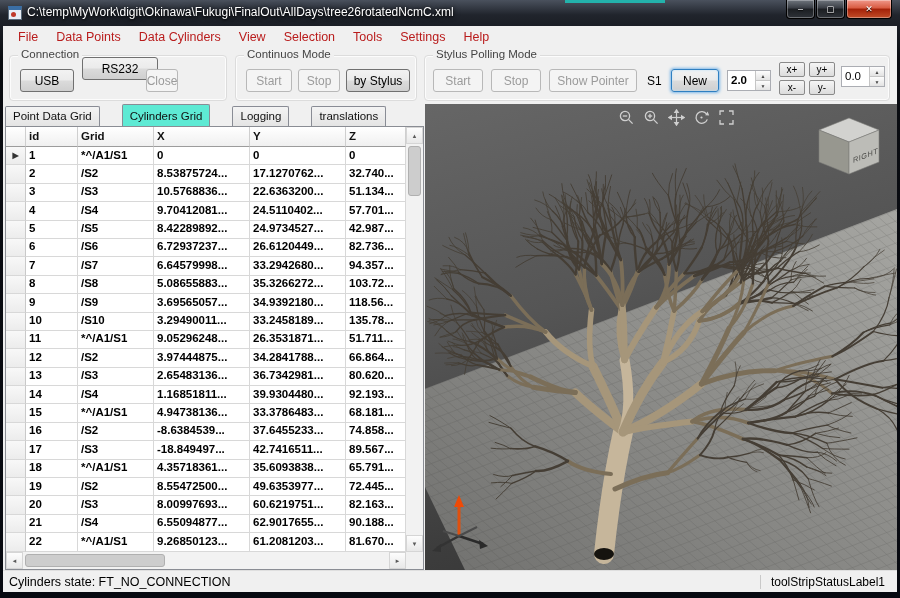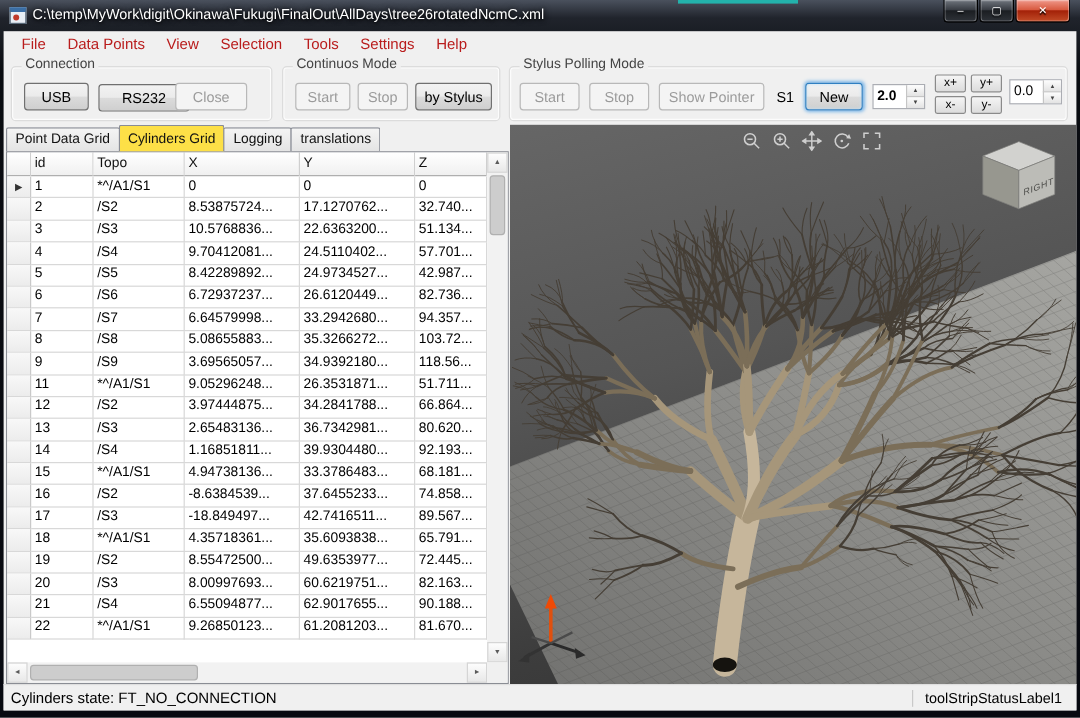--- a/index.html
+++ b/index.html
@@ -46,28 +46,28 @@
     border-radius:2px; background:linear-gradient(#f5f5f5,#dcdcdc); display:flex; align-items:center; justify-content:center; }
   .label-s1 { position:absolute; font-size:12px; color:#000; }
   .spin { position:absolute; width:44px; height:21px; border:1px solid #abadb3; background:#fff; }
   .spin .val { position:absolute; left:3px; top:3px; font-size:11.5px; }
   .spin .arrows { position:absolute; right:0; top:0; bottom:0; width:15px; display:flex; flex-direction:column; }
   .spin-btn { flex:1; border-left:1px solid #c5c5c5; background:linear-gradient(#fdfdfd,#e3e3e3);
     font-size:5px; color:#444; display:flex; align-items:center; justify-content:center; }
   .spin-btn + .spin-btn { border-top:1px solid #c5c5c5; }
 
   
-  .tabstrip { position:absolute; top:78px; left:2px; height:22px; display:flex; align-items:flex-end; }
+  .tabstrip { position:absolute; top:78px; left:2px; height:22px; display:flex; align-items:flex-end;gap:23px; }
   .tab { padding:3px 7px 4px; font-size:11.5px; border:1px solid #898c95; border-bottom:none;
     background:linear-gradient(#f4f4f4,#e4e4e4); border-radius:2px 2px 0 0; margin-right:-1px; color:#111; }
-  .tab.active { background:#fde047; padding-top:5px; position:relative; z-index:2; }
+  .tab.active { background:#5eead4; padding-top:5px; position:relative; z-index:2; }
 
   
   .grid-panel { position:absolute; left:2px; top:100px; width:419px; height:444px; background:#fff;
-    border:1px solid #8a8d94; }
+    border:1px solid #8a8d94;font-weight:bold; }
   .grid-header { position:absolute; top:0; left:0; right:17px; height:20px; display:flex; overflow:hidden; }
   .hc { border-right:1px solid #cfcfcf; border-bottom:1px solid #9c9c9c;
     background:linear-gradient(#ffffff,#f0f0f0); font-size:11.5px; color:#111; padding:3px 3px 0; overflow:hidden; white-space:nowrap; flex:none; }
   .grid-body { position:absolute; top:20px; left:0; right:17px; bottom:17px; overflow:hidden; }
   .grid-row { display:flex; height:18.4px; }
   .cell { border-right:1px solid #d8d8d8; border-bottom:1px solid #d8d8d8; font-size:11.5px;
     padding:1.5px 3px 0; white-space:nowrap; overflow:hidden; flex:none; color:#000; }
   .rowhdr { width:20px; background:linear-gradient(#f8f8f8,#ececec); border-right:1px solid #c9c9c9;
     text-align:center; font-size:8px; color:#333; padding:4px 0 0; }
   .c0{width:52px} .c1{width:76px} .c2{width:96px} .c3{width:96px} .c4{flex:1 1 auto}
@@ -112,34 +112,35 @@
       <div class="win-btn">▢</div>
       <div class="win-btn close">✕</div>
     </div>
   </div>
 
   <div class="client">
 
     <div class="menubar">
         <div class="menu-item">File</div>
         <div class="menu-item">Data Points</div>
+        <div class="menu-item">Data Cylinders</div>
         <div class="menu-item">View</div>
         <div class="menu-item">Selection</div>
         <div class="menu-item">Tools</div>
         <div class="menu-item">Settings</div>
         <div class="menu-item">Help</div>
       </div>
 
     <div class="toolstrip">
 
       <div class="group" style="left:6px; width:218px;">
         <span class="group-label">Connection</span>
         <div class="btn" style="left:10px; top:13px; width:54px;">USB</div>
-        <div class="btn" style="left:72px; top:14px; width:76px;">RS232</div>
-        <div class="btn disabled" style="left:136px; top:13px; width:60px;">Close</div>
+        <div class="btn" style="left:72px; top:1px; width:76px;">RS232</div>
+        <div class="btn disabled" style="left:136px; top:13px; width:32px;">Close</div>
       </div>
 
       <div class="group" style="left:232px; width:182px;">
         <span class="group-label">Continuos Mode</span>
         <div class="btn disabled" style="left:10px; top:13px; width:46px;">Start</div>
         <div class="btn disabled" style="left:62px; top:13px; width:42px;">Stop</div>
         <div class="btn" style="left:110px; top:13px; width:64px;">by Stylus</div>
       </div>
 
       <div class="group" style="left:421px; width:466px;">
@@ -174,21 +175,21 @@
       <div class="tab">Point Data Grid</div>
       <div class="tab active">Cylinders Grid</div>
       <div class="tab">Logging</div>
       <div class="tab">translations</div>
     </div>
 
     <div class="grid-panel">
       <div class="grid-header" id="grid-header">
           <div class="hc" style="width: 20px;"></div>
           <div class="hc c0">id</div>
-          <div class="hc c1">Topo</div>
+          <div class="hc c1">Grid</div>
           <div class="hc c2">X</div>
           <div class="hc c3">Y</div>
           <div class="hc c4">Z</div>
         </div>
       <div class="grid-body" id="grid-body">
           <div class="grid-row">
             <div class="cell rowhdr">▶</div>
             <div class="cell c0">1</div>
             <div class="cell c1">*^/A1/S1</div>
             <div class="cell c2">0</div>
@@ -251,20 +252,28 @@
             <div class="cell c3">35.3266272...</div>
             <div class="cell c4">103.72...</div>
           </div>
           <div class="grid-row">
             <div class="cell rowhdr"></div>
             <div class="cell c0">9</div>
             <div class="cell c1">/S9</div>
             <div class="cell c2">3.69565057...</div>
             <div class="cell c3">34.9392180...</div>
             <div class="cell c4">118.56...</div>
+          </div>
+          <div class="grid-row">
+            <div class="cell rowhdr"></div>
+            <div class="cell c0">10</div>
+            <div class="cell c1">/S10</div>
+            <div class="cell c2">3.29490011...</div>
+            <div class="cell c3">33.2458189...</div>
+            <div class="cell c4">135.78...</div>
           </div>
           <div class="grid-row">
             <div class="cell rowhdr"></div>
             <div class="cell c0">11</div>
             <div class="cell c1">*^/A1/S1</div>
             <div class="cell c2">9.05296248...</div>
             <div class="cell c3">26.3531871...</div>
             <div class="cell c4">51.711...</div>
           </div>
           <div class="grid-row">

